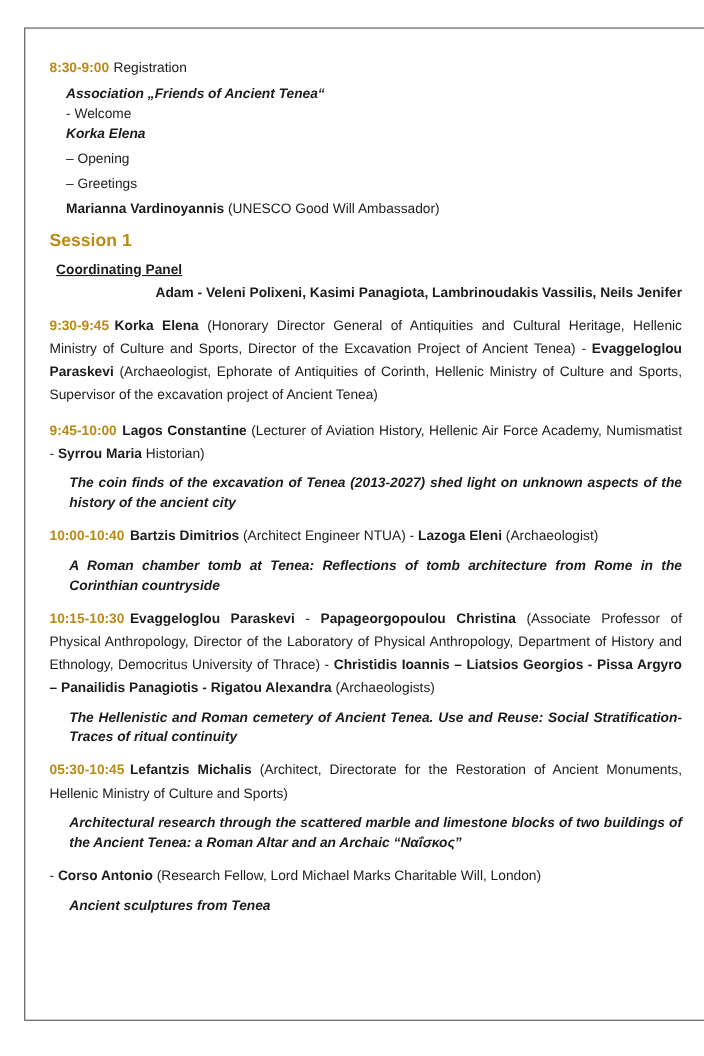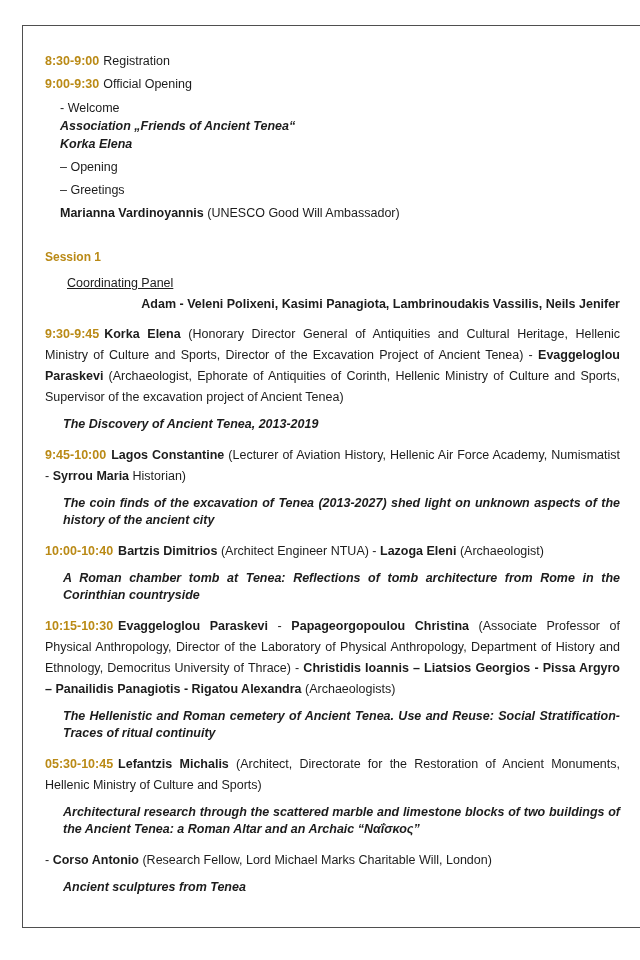--- a/index.html
+++ b/index.html
@@ -24,57 +24,55 @@
     width:575px;
     font-size:12.5px;
   }
   .time{color:var(--accent);font-weight:bold;}
   .pre-item{line-height:17px;margin-bottom:6px;}
   .pre-item .time{margin-right:4px;}
   .op-line{margin-left:15px;line-height:18px;}
   .op-line.gap{margin-top:5px;}
   .op-line.bi{font-weight:bold;font-style:italic;}
   .session-title{
-    color:var(--accent);font-size:12px;font-weight:bold;
-    margin:25px 0 7px 0;line-height:21px;
+    color:var(--accent);font-size:16px;font-weight:bold;
+    margin:10px 0 7px 0;line-height:21px;
   }
-  .panel-heading{margin-left:22px;line-height:17px;margin-bottom:4px;text-decoration:underline;}
+  .panel-heading{margin-left:6px;line-height:17px;margin-bottom:4px;text-decoration:underline;font-weight:bold;}
   .panel-members{margin-left:15px;line-height:17px;font-weight:bold;text-align:right;}
   .talk-body{margin:11px 0 0 0;line-height:21px;text-align:justify;}
   .talk-time{margin-right:5px;}
   .talk-time:empty{display:none;}
   .seg.b{font-weight:bold;}
   .ttl{
     margin:8px 0 0 18px;font-weight:bold;font-style:italic;
     line-height:17.5px;text-align:justify;
   }
 </style>
 </head>
 <body>
 
 <div class="page">
   <div class="content">
 
     <div class="pre-item"><span class="time">8:30-9:00</span><span>Registration</span></div>
-    <div class="pre-item"><span class="time">9:00-9:30</span><span>Official Opening</span></div>
 
+    <div class="op-line bi">Association „Friends of Ancient Tenea“</div>
     <div class="op-line">- Welcome</div>
-    <div class="op-line bi">Association „Friends of Ancient Tenea“</div>
     <div class="op-line bi">Korka Elena</div>
     <div class="op-line gap">– Opening</div>
     <div class="op-line gap">– Greetings</div>
     <div class="op-line gap"><span class="seg b">Marianna Vardinoyannis</span><span class="seg"> (UNESCO Good Will Ambassador)</span></div>
 
     <div class="session-title">Session 1</div>
     <div class="panel-heading">Coordinating Panel</div>
     <div class="panel-members">Adam - Veleni Polixeni, Kasimi Panagiota, Lambrinoudakis Vassilis, Neils Jenifer</div>
 
     <div>
       <p class="talk-body"><span class="time talk-time">9:30-9:45</span><span><span class="seg b">Korka Elena</span><span class="seg"> (Honorary Director General of Antiquities and Cultural Heritage, Hellenic Ministry of Culture and Sports, Director of the Excavation Project of Ancient Tenea) - </span><span class="seg b">Evaggeloglou Paraskevi</span><span class="seg"> (Archaeologist, Ephorate of Antiquities of Corinth, Hellenic Ministry of Culture and Sports, Supervisor of the excavation project of Ancient Tenea)</span></span></p>
-      <p class="ttl">The Discovery of Ancient Tenea, 2013-2019</p>
     </div>
 
     <div>
       <p class="talk-body"><span class="time talk-time">9:45-10:00</span><span><span class="seg b">Lagos Constantine</span><span class="seg"> (Lecturer of Aviation History, Hellenic Air Force Academy, Numismatist - </span><span class="seg b">Syrrou Maria</span><span class="seg"> Historian)</span></span></p>
       <p class="ttl">The coin finds of the excavation of Tenea (2013-2027) shed light on unknown aspects of the history of the ancient city</p>
     </div>
 
     <div>
       <p class="talk-body"><span class="time talk-time">10:00-10:40</span><span><span class="seg b">Bartzis Dimitrios</span><span class="seg"> (Architect Engineer NTUA) - </span><span class="seg b">Lazoga Eleni</span><span class="seg"> (Archaeologist)</span></span></p>
       <p class="ttl">A Roman chamber tomb at Tenea: Reflections of tomb architecture from Rome in the Corinthian countryside</p>

